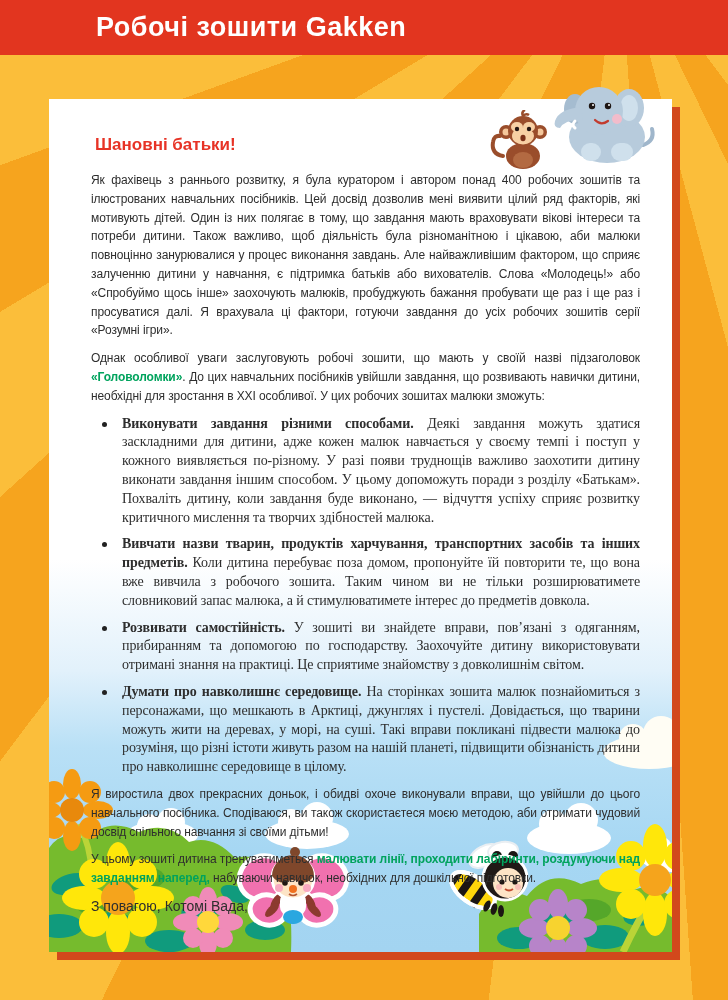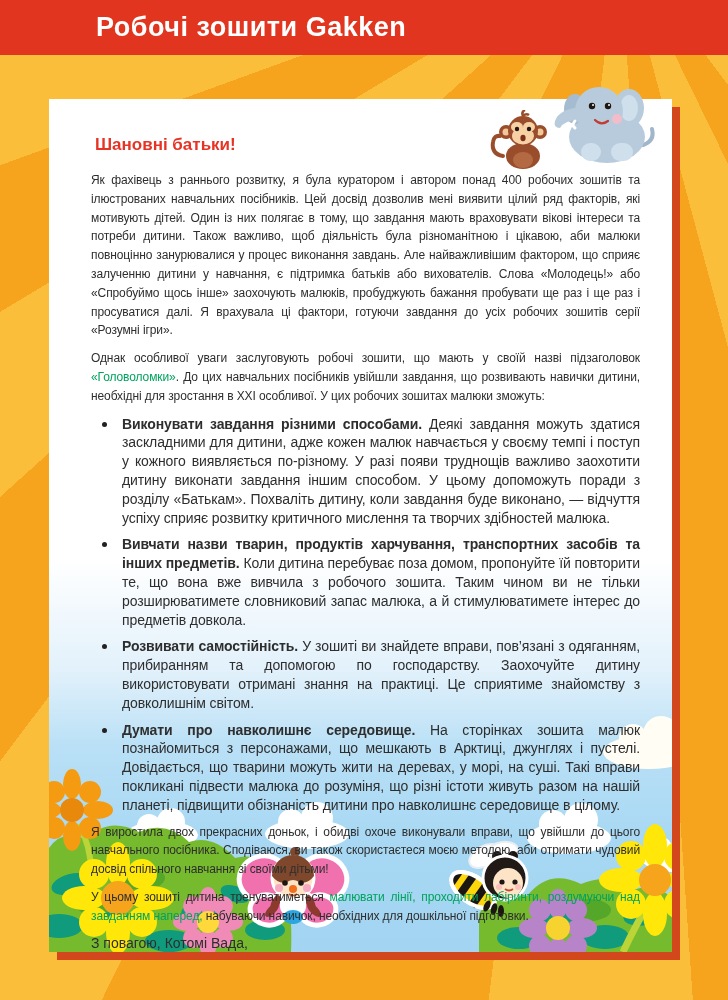--- a/index.html
+++ b/index.html
@@ -11,25 +11,25 @@
                 color:#FFFFFF; font-size:27px; font-weight:bold; line-height:55px; padding-left:96px;
                 letter-spacing:0.5px; }
   .card { position:absolute; left:49px; top:99px; width:623px; height:853px;
           background:linear-gradient(180deg, #FFFFFF 0%, #FFFFFF 54%, #E2F1FB 67%, #B9E0F6 76%, #A6D7F3 88%, #A3D4F1 100%);
           box-shadow:8px 8px 0 0 #D2481C; }
   .content { position:relative; z-index:2; padding:34px 32px 0 42px; color:#2E2E2E; }
   .letter-title { color:#E73326; font-size:17px; font-weight:bold; margin:2px 4px 16px; }
   .body-p { font-size:12px; line-height:18.8px; text-align:justify; margin-bottom:9px; letter-spacing:-0.1px; }
   .bullets { list-style:none; margin-bottom:2px; }
   .bullets li { position:relative; font-size:14px; line-height:18.8px; text-align:justify;
-                padding-left:31px; margin-bottom:8px; letter-spacing:-0.1px; }
+                padding-left:31px; margin-bottom:8px; letter-spacing:-0.1px;font-family:Liberation Serif, serif; }
   .bullets li::before { content:""; position:absolute; left:11px; top:7px; width:5px; height:5px;
                         border-radius:50%; background:#222; }
   .lead { font-weight:bold; }
-  .hl { color:#00A35D; font-weight:normal; }
+  .hl { color:#00A35D; font-weight:bold; }
   .sig { font-size:14px; line-height:19px; margin-top:6px; }
   .scene { position:absolute; left:0; bottom:0; width:623px; height:300px; z-index:1; overflow:hidden; }
   .char-top { position:absolute; z-index:3; }
   .monkey { left:440px; top:11px; width:62px; height:60px; }
   .elephant { left:500px; top:-16px; width:112px; height:82px; }
 </style>
 </head>
 <body>
 
 <div class="page">

